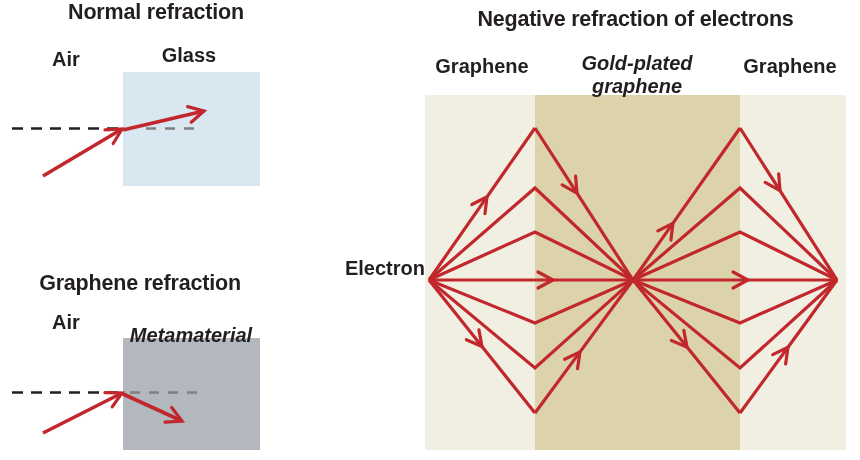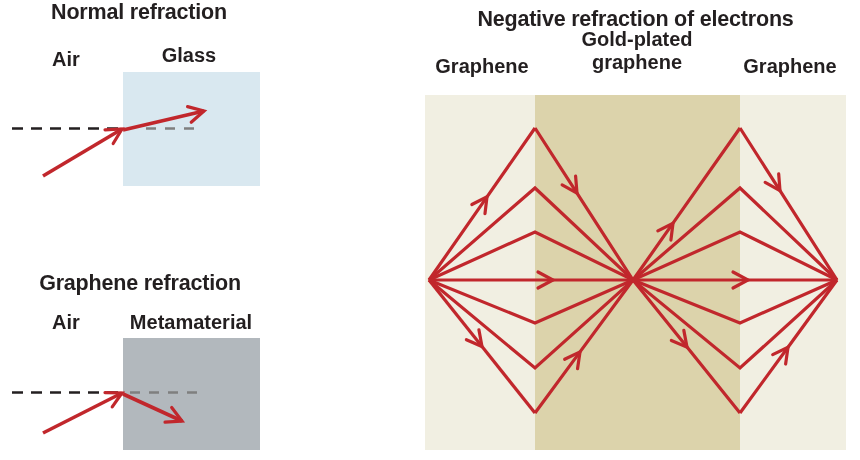--- a/index.html
+++ b/index.html
@@ -73,37 +73,38 @@
     <polyline class="ray" points="429,280 482,346.5 535,413" marker-mid="url(#ah)"></polyline>
     <polyline class="ray" points="535,413 580,351.9 633,280" marker-mid="url(#ah)"></polyline>
     <polyline class="ray" points="633,280 687,347.1 740,413" marker-mid="url(#ah)"></polyline>
     <polyline class="ray" points="740,413 788,347.2 837,280" marker-mid="url(#ah)"></polyline>
 
     <polyline class="ray" points="429,280 553,280 633,280" marker-mid="url(#ah)"></polyline>
     <polyline class="ray" points="633,280 748,280 837,280" marker-mid="url(#ah)"></polyline>
   </g>
 </svg>
 
-<div class="title center" style="left:0;top:6;width:260px;padding-left:9px;">Normal refraction</div>
+<div class="title center" style="left:17px;top:6;width:260px;padding-left:9px;">Normal refraction</div>
 
 <div class="label center" style="left:36px;top:48px;width:60px;">Air</div>
 
 <div class="label center" style="left:139px;top:44px;width:100px;">Glass</div>
 
 <div class="title center" style="left:0;top:271px;width:280px;">Graphene refraction</div>
 
 <div class="label center" style="left:36px;top:311px;width:60px;">Air</div>
 
-<div class="label center" style="left:111px;top:311px;width:160px;">Metamaterial</div>
+<div class="label center" style="left:111px;top:324px;width:160px;font-style:italic;">Metamaterial</div>
 
 <div class="title center" style="left:425px;top:7px;width:421px;">Negative refraction of electrons</div>
 
 <div class="label center" style="left:432px;top:55px;width:100px;">Graphene</div>
 
-<div class="label center" style="left:557px;top:28px;width:160px;">
+<div class="label center" style="left:557px;top:52px;width:160px;font-style:italic;">
   <span style="display:block">Gold-plated</span>
   <span style="display:block">graphene</span>
 </div>
 
 <div class="label center" style="left:740px;top:55px;width:100px;">Graphene</div>
 
 <div class="label right src" style="left:330px;top:258px;width:95px;">
+  <span style="display:block">Electron</span>
 </div>
 
 </body></html>

